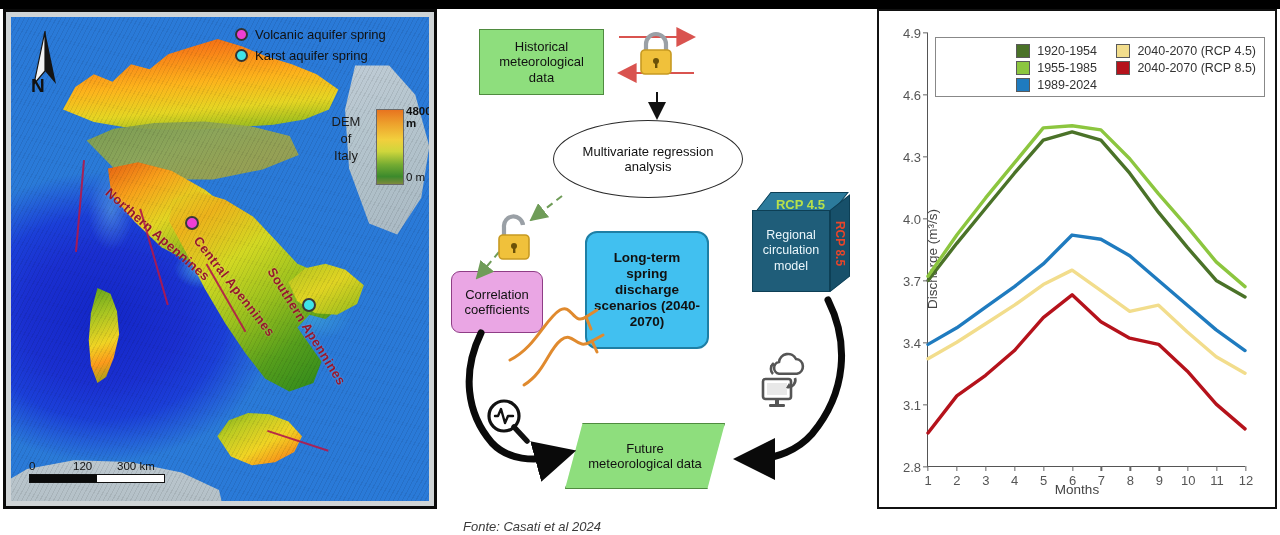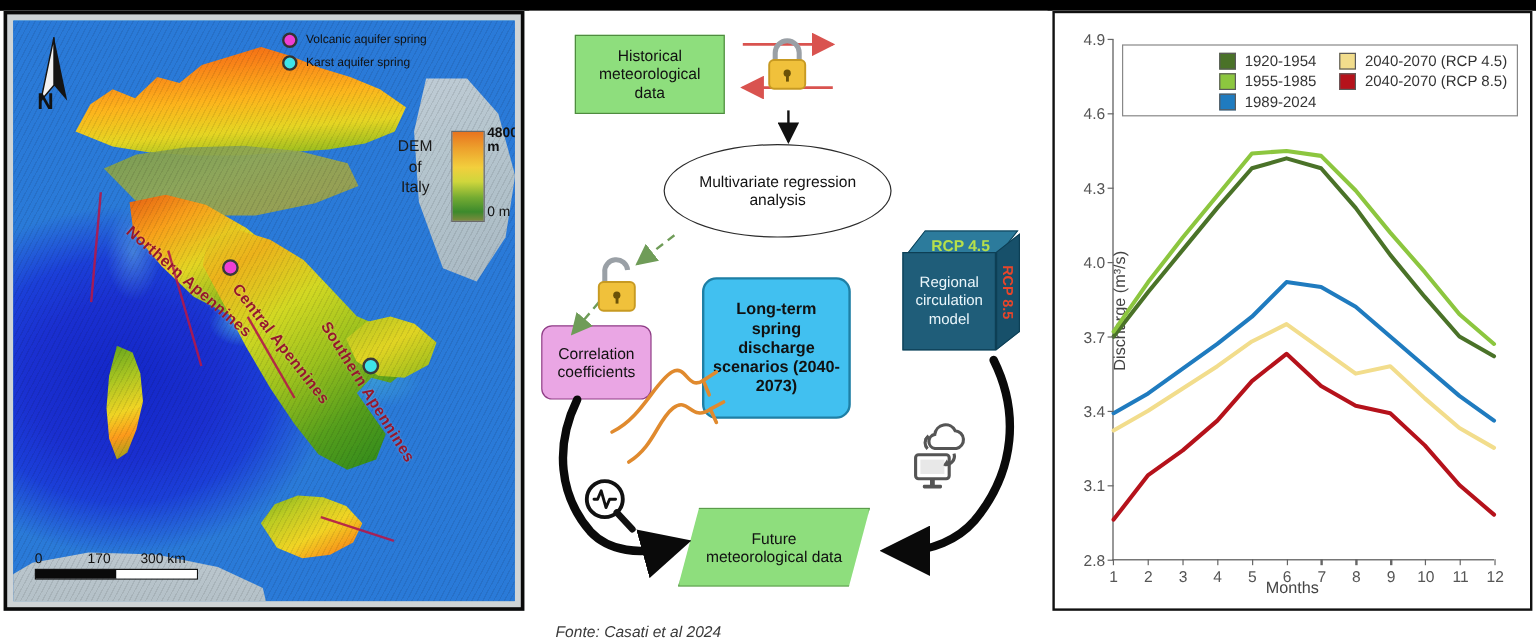--- a/index.html
+++ b/index.html
@@ -73,21 +73,21 @@
   .hillshade{position:absolute;inset:0;pointer-events:none;mix-blend-mode:multiply;opacity:.22;
     background:repeating-linear-gradient(118deg, rgba(0,0,0,.35) 0 1px, rgba(255,255,255,0) 1px 4px);}
 
   
   .north-arrow{position:absolute;left:14px;top:12px;width:40px;height:62px;}
   .north-letter{position:absolute;left:20px;top:58px;font-size:19px;font-weight:700;color:#111;
                 font-family:"Liberation Sans",sans-serif;}
   .map-legend{position:absolute;right:10px;top:10px;width:184px;}
   .ml-row{display:flex;align-items:center;gap:7px;margin-bottom:6px;}
   .ml-dot{width:13px;height:13px;border-radius:50%;border:2px solid #333;box-sizing:border-box;}
-  .ml-txt{font-size:10px;color:#111;font-family:"Liberation Sans",sans-serif;white-space:nowrap;}
+  .ml-txt{font-size:13px;color:#111;font-family:"Liberation Sans",sans-serif;white-space:nowrap;}
 
   .dem-box{position:absolute;left:307px;top:88px;width:118px;height:82px;}
   .dem-label{position:absolute;left:0;top:8px;width:56px;text-align:center;font-size:13px;
              color:#1a1a1a;line-height:17px;}
   .dem-ramp{position:absolute;left:58px;top:4px;width:26px;height:74px;border:1px solid #6a6a6a;
             background:linear-gradient(180deg,#e8741f 0%,#eda02c 18%,#f2cf3d 40%,#cfd63c 56%,
                        #74ab32 74%,#3c8a2c 90%,#7e8a3e 100%);}
   .dem-hi{position:absolute;left:88px;top:0px;font-size:11.5px;color:#111;font-weight:bold;}
   .dem-lo{position:absolute;left:88px;top:66px;font-size:11.5px;color:#111;}
 
@@ -222,21 +222,21 @@
       <div class="apenn ap1">Northern Apennines</div>
       <div class="apenn ap2">Central Apennines</div>
       <div class="apenn ap3">Southern Apennines</div>
 
       <div class="spring" style="left:174px;top:199px;background:#ef3fd4"></div>
       <div class="spring" style="left:291px;top:281px;background:#3fe4e8"></div>
 
       <div class="scalebar">
         <div class="sb-nums">
           <span style="left:0">0</span>
-          <span style="left:44px">170</span>
+          <span style="left:44px">120</span>
           <span style="left:88px">300 km</span>
         </div>
         <div class="sb-bar">
           <i style="background:#0a0a0a"></i>
           <i style="background:#ffffff"></i>
         </div>
       </div>
     </div>
   </div>
 
@@ -249,21 +249,21 @@
 
     <div class="dg ellipse" style="left:112px;top:111px;width:190px;height:78px;font-size:13px;padding:0 14px;">
       <span>Multivariate regression analysis</span>
     </div>
 
     <div class="dg box-pink" style="left:10px;top:262px;width:92px;height:62px;font-size:13px;padding:0 5px;">
       <span>Correlation coefficients</span>
     </div>
 
     <div class="dg box-bigblue" style="left:144px;top:222px;width:124px;height:118px;font-size:13.5px;padding:0 7px;">
-      <span>Long-term spring discharge scenarios (2040-2073)</span>
+      <span>Long-term spring discharge scenarios (2040-2070)</span>
     </div>
 
     <div class="dg parallelogram" style="left:124px;top:414px;width:160px;height:66px;font-size:13px;padding:0 18px;">
       <span>Future meteorological data</span>
     </div>
   </div>
 
   <div class="cube">
     <div class="cube-top">
       <span>RCP 4.5</span>

